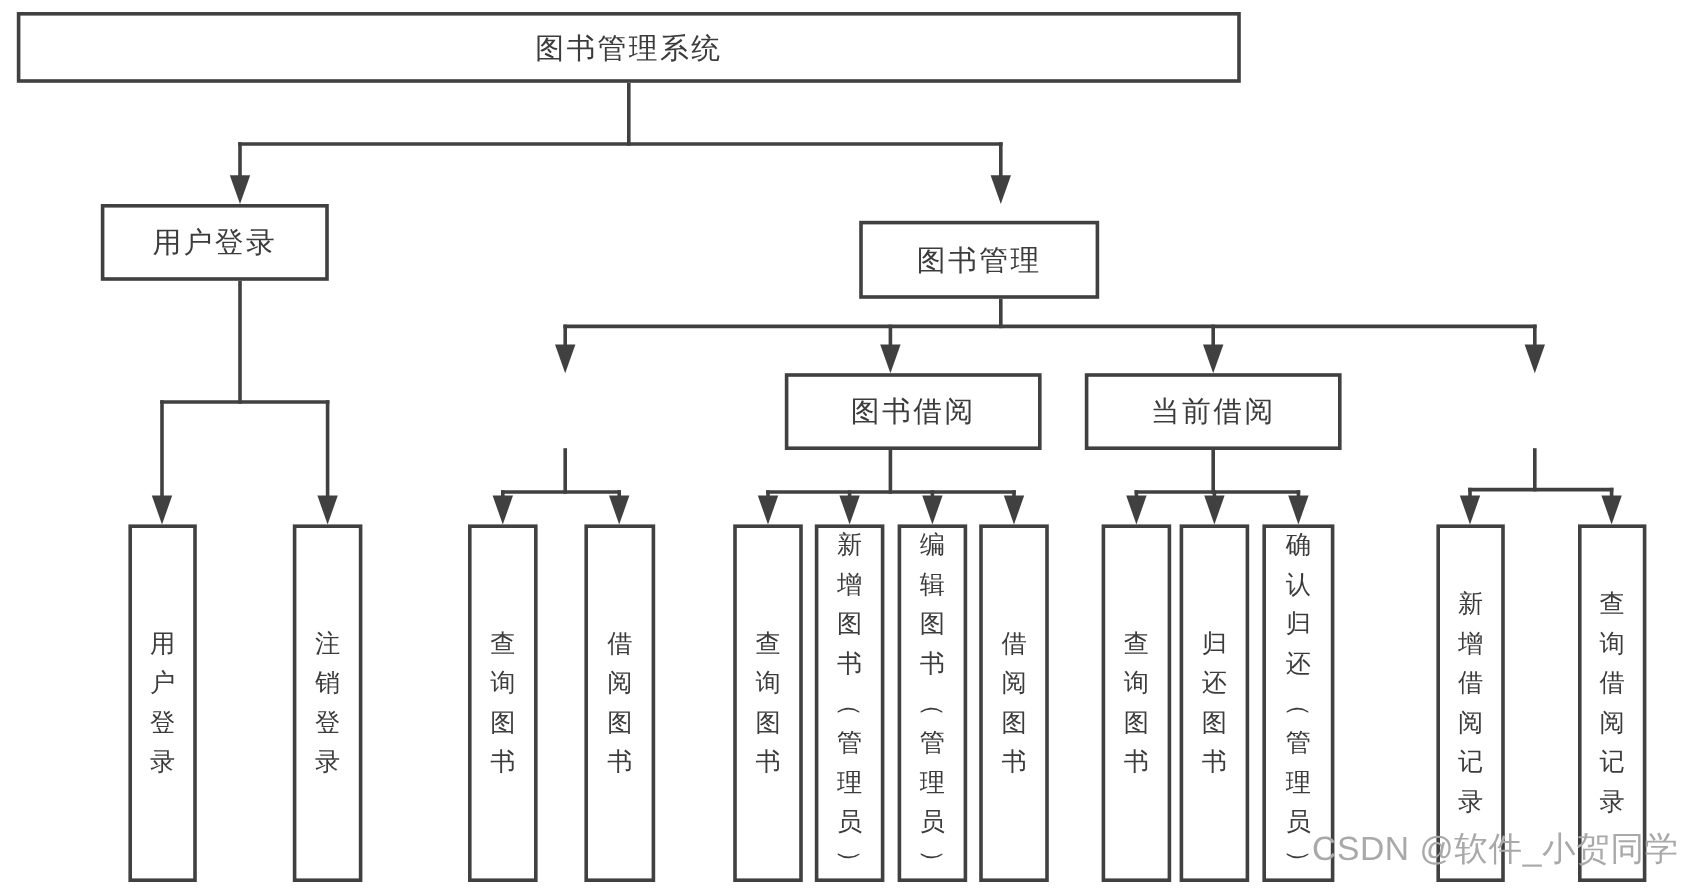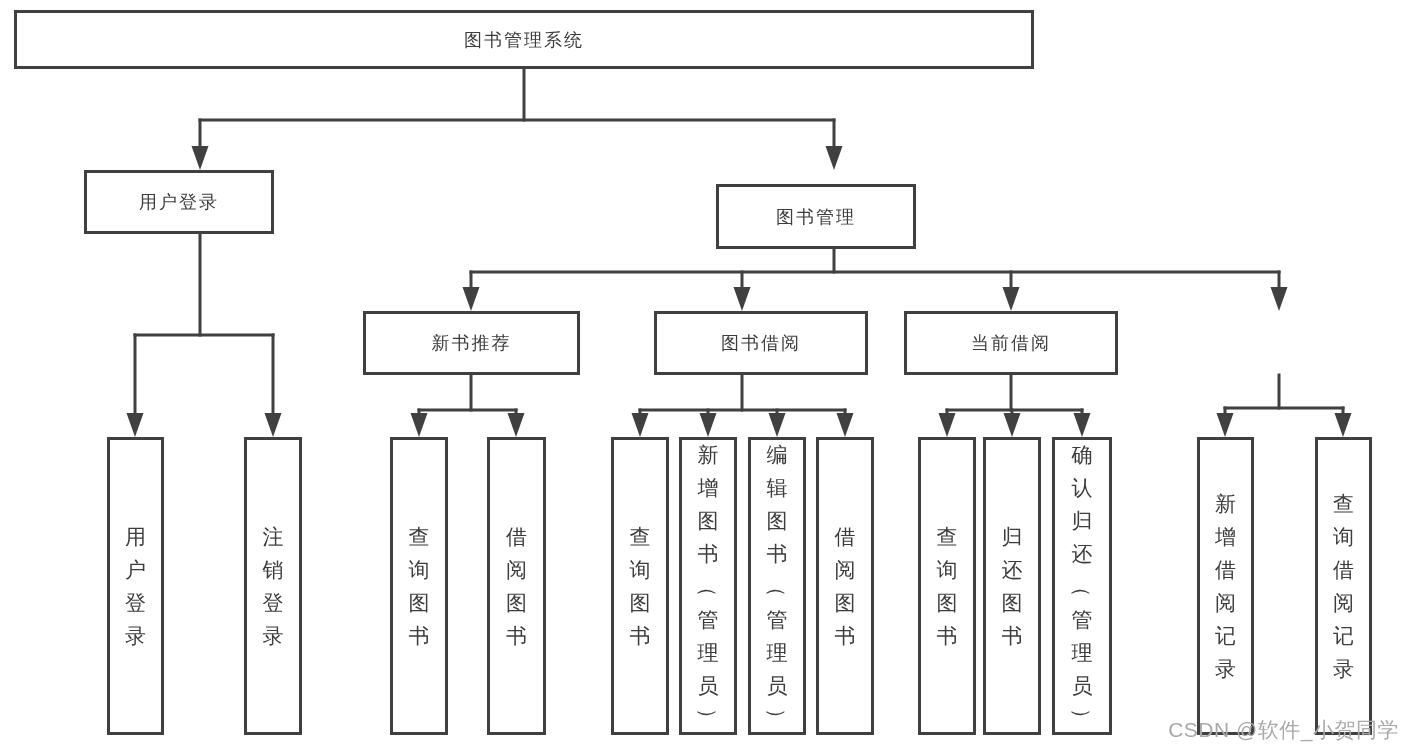--- a/index.html
+++ b/index.html
@@ -26,21 +26,21 @@
     box-sizing: border-box;
     border: 3px solid var(--line-color, #404040);
     background: #ffffff;
     color: var(--text-color, #3c3c3c);
     display: flex;
     align-items: center;
     justify-content: center;
     z-index: 2;
   }
   .node.h {
-    font-size: 18px;
+    font-size: 24px;
     letter-spacing: 2px;
     justify-content: center;
   }
   .node.v {
     flex-direction: column;
     justify-content: center;
     gap: 12px;
     font-size: 21px;
     padding: 8px 0;
   }
@@ -50,22 +50,22 @@
     display: flex;
     align-items: center;
     justify-content: center;
   }
   .node.v .ch.paren {
     transform: rotate(90deg);
   }
   .watermark {
     position: absolute;
     right: 6px;
-    bottom: 3px;
-    font-size: 21px;
+    bottom: 20px;
+    font-size: 28px;
     letter-spacing: 0.5px;
     color: var(--watermark-color, #a9a9a9);
     white-space: nowrap;
     z-index: 5;
   }
 </style>
 </head>
 <body>
 
 <div id="stage">
@@ -126,23 +126,20 @@
   <div class="watermark">CSDN @软件_小贺同学</div>
 <div class="node h" style="left: 14px; top: 10px; width: 1020px; height: 59px;">
       <span class="hlabel">图书管理系统</span>
     </div>
     <div class="node h" style="left: 84px; top: 170px; width: 190px; height: 64px;">
       <span class="hlabel">用户登录</span>
     </div>
     <div class="node h" style="left: 716px; top: 184px; width: 200px; height: 65px;">
       <span class="hlabel">图书管理</span>
     </div>
-    <div class="node h" style="left: 363px; top: 311px; width: 217px; height: 64px;">
-      <span class="hlabel">新书推荐</span>
-    </div>
     <div class="node h" style="left: 635px; top: 311px; width: 214px; height: 64px; margin-left: 19px;">
       <span class="hlabel">图书借阅</span>
     </div>
     <div class="node h" style="left: 904px; top: 311px; width: 214px; height: 64px;">
       <span class="hlabel">当前借阅</span>
     </div>
     <div class="node v" style="left: 107px; top: 437px; width: 57px; height: 298px;">
       <span class="ch">用</span>
       <span class="ch">户</span>
       <span class="ch">登</span>

